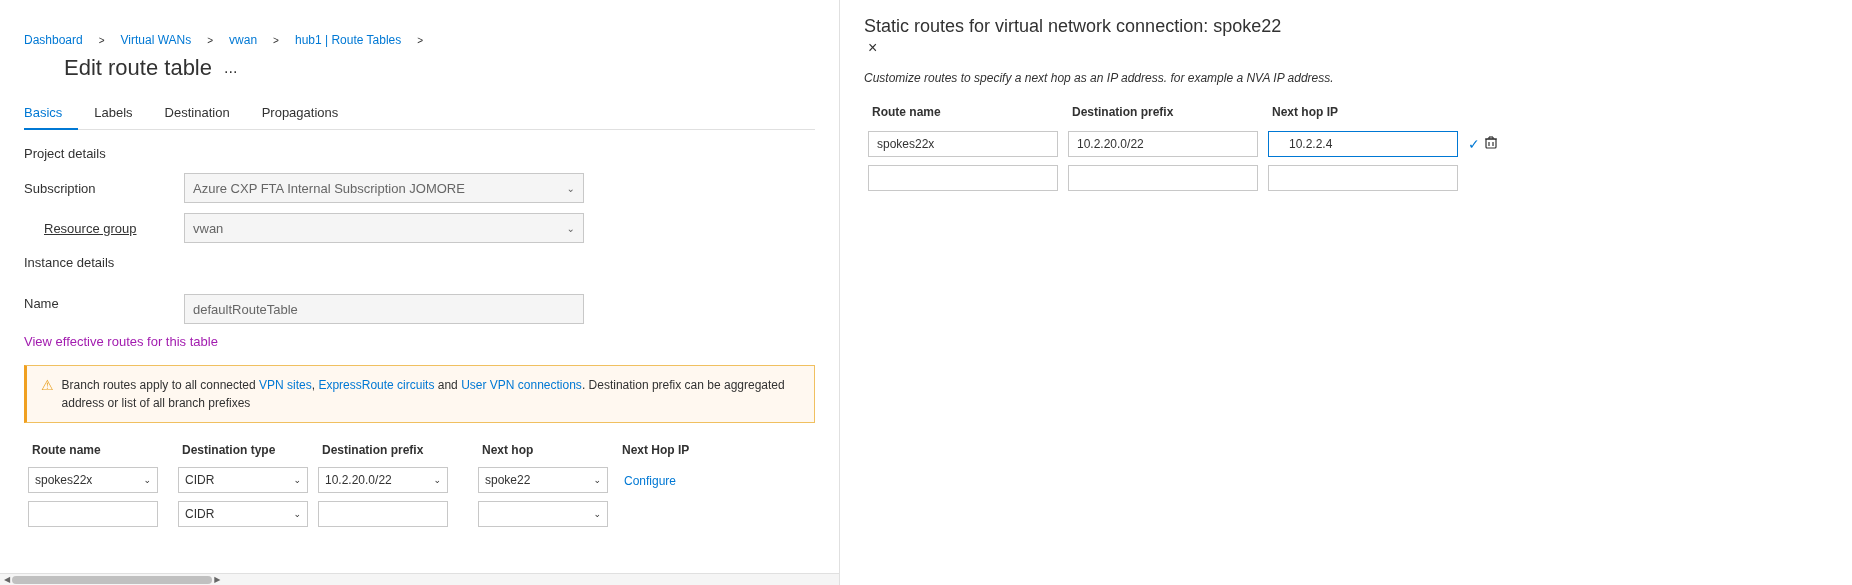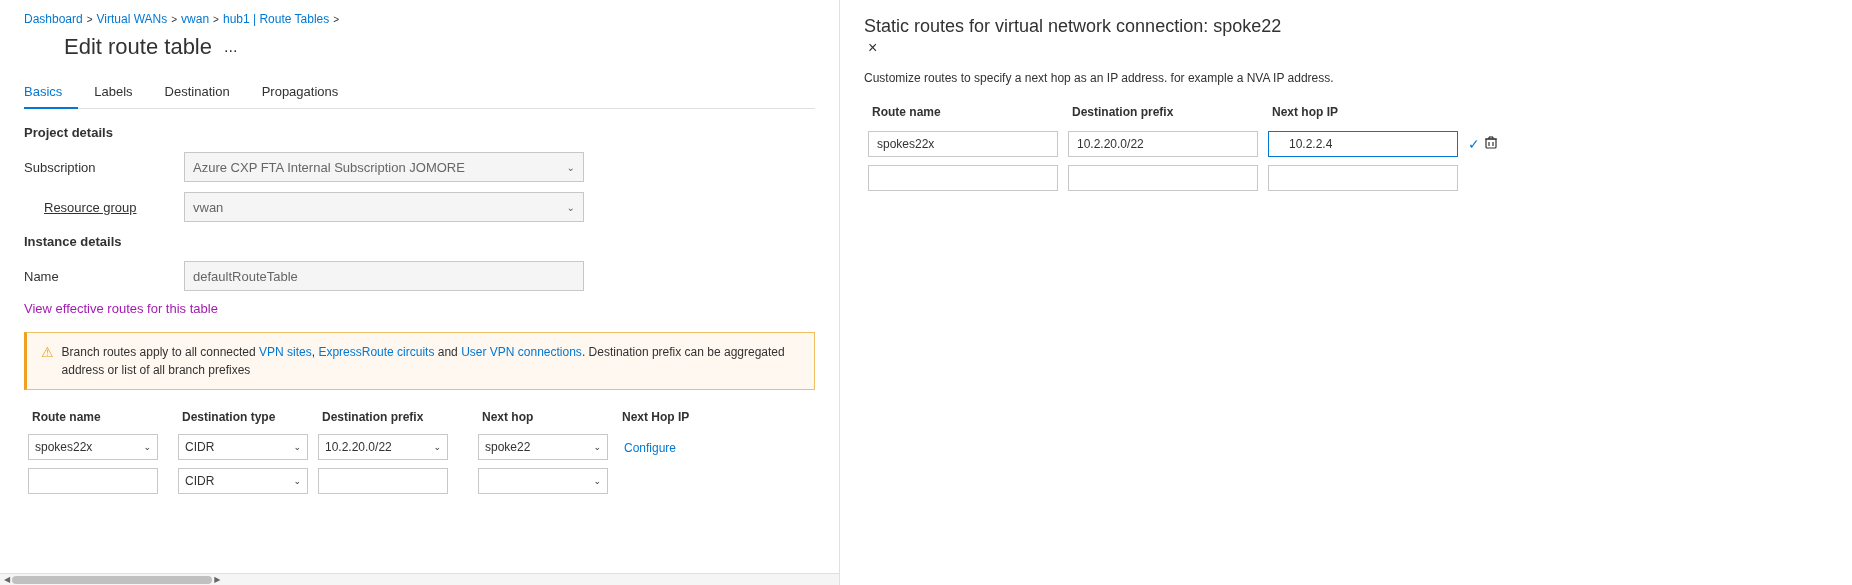--- a/index.html
+++ b/index.html
@@ -12,24 +12,25 @@
       padding: 12px 24px 0 24px;
       border-right: 1px solid #e0e0e0;
       overflow-y: auto;
       overflow-x: auto;
       position: relative;
     }
 
     .breadcrumb {
       display: flex;
       align-items: center;
-      gap: 4px;
+      gap: 16px;
       font-size: 12px;
       color: #0078d4;
       margin-bottom: 8px;
+      margin-top: 21px;
     }
     .breadcrumb span { color: #323232; }
     .breadcrumb a { color: #0078d4; text-decoration: none; }
     .breadcrumb-sep { color: #666; font-size: 10px; }
 
     .page-title-row {
       display: flex;
       align-items: center;
       gap: 8px;
       margin-bottom: 16px;
@@ -69,21 +70,21 @@
       border-left: none;
       border-right: none;
     }
     .tab.active {
       border-bottom: 2px solid #0078d4;
       color: #0078d4;
     }
 
     .section-title {
       font-size: 13px;
-      font-weight: 700;
+      font-weight: 400;
       margin-bottom: 12px;
       color: #323232;
     }
 
     .form-row {
       display: flex;
       align-items: center;
       margin-bottom: 10px;
     }
     .form-label {
@@ -269,20 +270,21 @@
       cursor: pointer;
       font-size: 16px;
       color: #323232;
       padding: 2px 4px;
     }
 
     .panel-desc {
       font-size: 12px;
       color: #323232;
       margin-bottom: 16px;
+      font-style: italic;
     }
 
     .static-routes-table {
       width: 100%;
     }
     .static-routes-header {
       display: grid;
       grid-template-columns: 200px 200px 200px 40px;
       gap: 0;
       margin-bottom: 6px;
@@ -386,21 +388,21 @@
       <span>vwan</span>
       <span class="chevron">⌄</span>
     </div>
   </div>
 
   
   <div class="section-title" style="margin-top:12px;">Instance details</div>
 
   <div class="form-row">
     <div class="form-label">Name</div>
-    <div class="form-control-text" style="display:flex;align-items:center;border:1px solid #c8c8c8;background:#f5f5f5;padding:8px 8px;font-size:13px;color:#666;height:30px;max-width:400px;">defaultRouteTable</div>
+    <div class="form-control-text" style="display:flex;align-items:center;border:1px solid #c8c8c8;background:#f5f5f5;padding:8px 8px;font-size:13px;color:#666;height:30px;max-width:400px;margin-top:12px;">defaultRouteTable</div>
   </div>
 
   <a class="view-link" href="#">View effective routes for this table</a>
 
   
   <div class="warning-box">
     <span class="warning-icon">⚠</span>
     <div class="warning-text">
       Branch routes apply to all connected 
       <a href="#">VPN sites</a>, 

